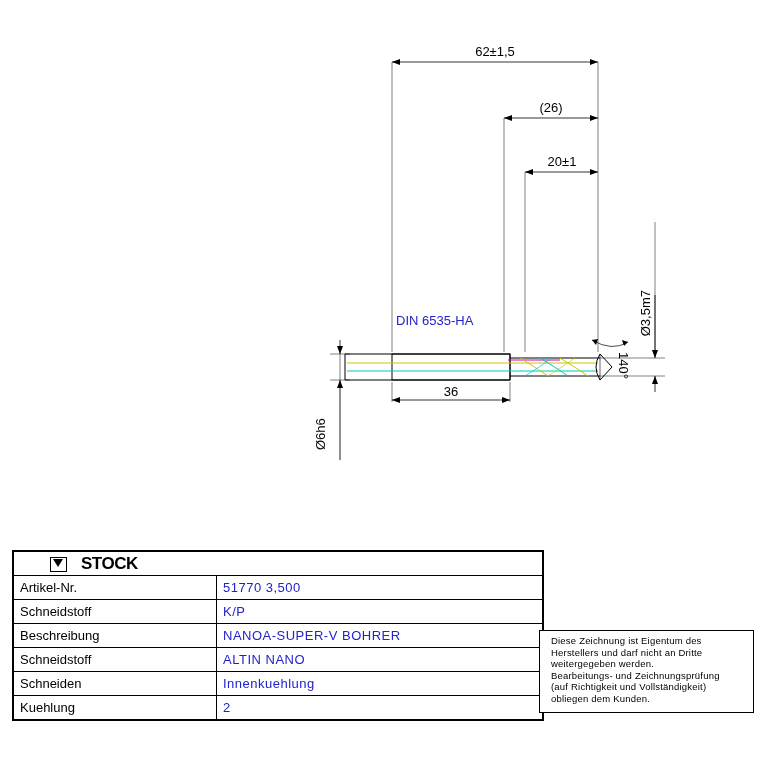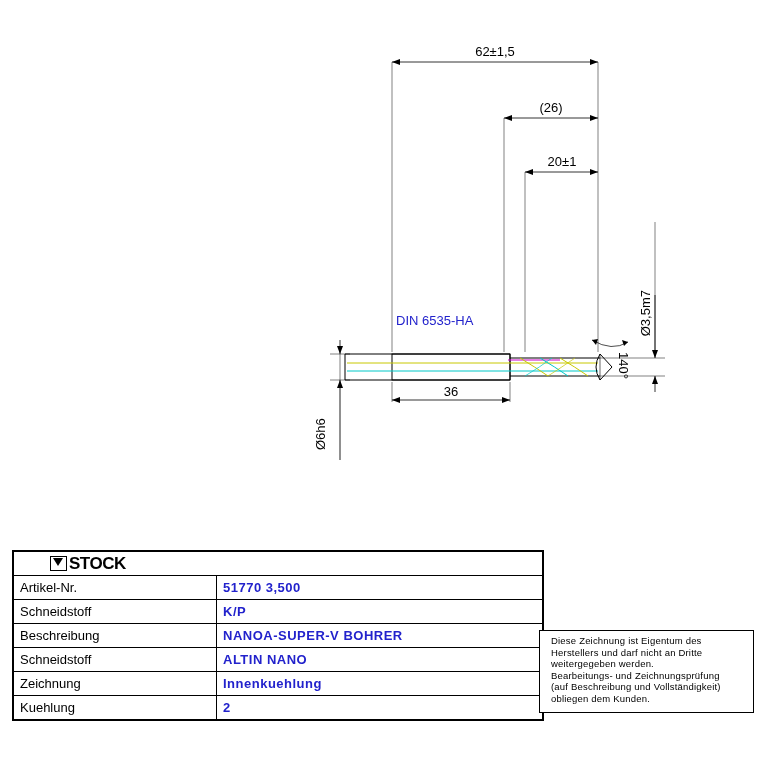--- a/index.html
+++ b/index.html
@@ -60,31 +60,30 @@
     font-family: "Liberation Sans", sans-serif;
     color: #000;
     white-space: nowrap;
   }
   .titleblock td.label {
     width: 190px;
   }
   .titleblock td.value {
     color: #2222cc;
     letter-spacing: 0.5px;
-    font-weight: bold;
   }
   .logo-cell {
     border: 1px solid #000;
     height: 22px;
     position: relative;
   }
   .logo-wrap {
     display: flex;
-    align-items: center;
-    gap: 2px;
+    align-items: flex-end;
+    gap: 14px;
     padding-left: 30px;
   }
   .logo-mark {
     width: 15px;
     height: 13px;
     border: 1.5px solid #000;
     position: relative;
     display: inline-block;
   }
   .logo-mark::after {
@@ -248,33 +247,33 @@
       </tr>
       <tr>
         <td class="label">Beschreibung</td>
         <td class="value">NANOA-SUPER-V BOHRER</td>
       </tr>
       <tr>
         <td class="label">Schneidstoff</td>
         <td class="value">ALTIN  NANO</td>
       </tr>
       <tr>
-        <td class="label">Zeichnung</td>
+        <td class="label">Schneiden</td>
         <td class="value">Innenkuehlung</td>
       </tr>
       <tr>
         <td class="label">Kuehlung</td>
         <td class="value">2</td>
       </tr>
     </tbody>
       </table>
   </div>
 
   <div class="noteblock">
     <p>Diese Zeichnung ist Eigentum des</p>
     <p>Herstellers und darf nicht an Dritte</p>
     <p>weitergegeben werden.</p>
     <p>Bearbeitungs- und Zeichnungsprüfung</p>
-    <p>(auf Beschreibung und Vollständigkeit)</p>
+    <p>(auf Richtigkeit und Vollständigkeit)</p>
     <p>obliegen dem Kunden.</p>
   </div>
 
 </div>
 
 </body></html>

